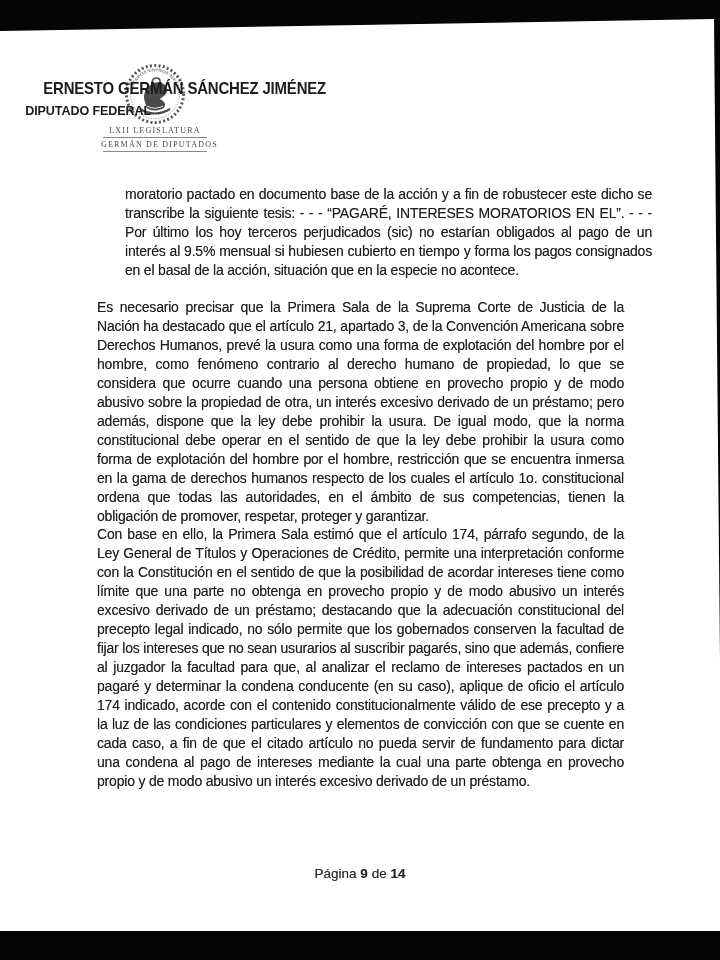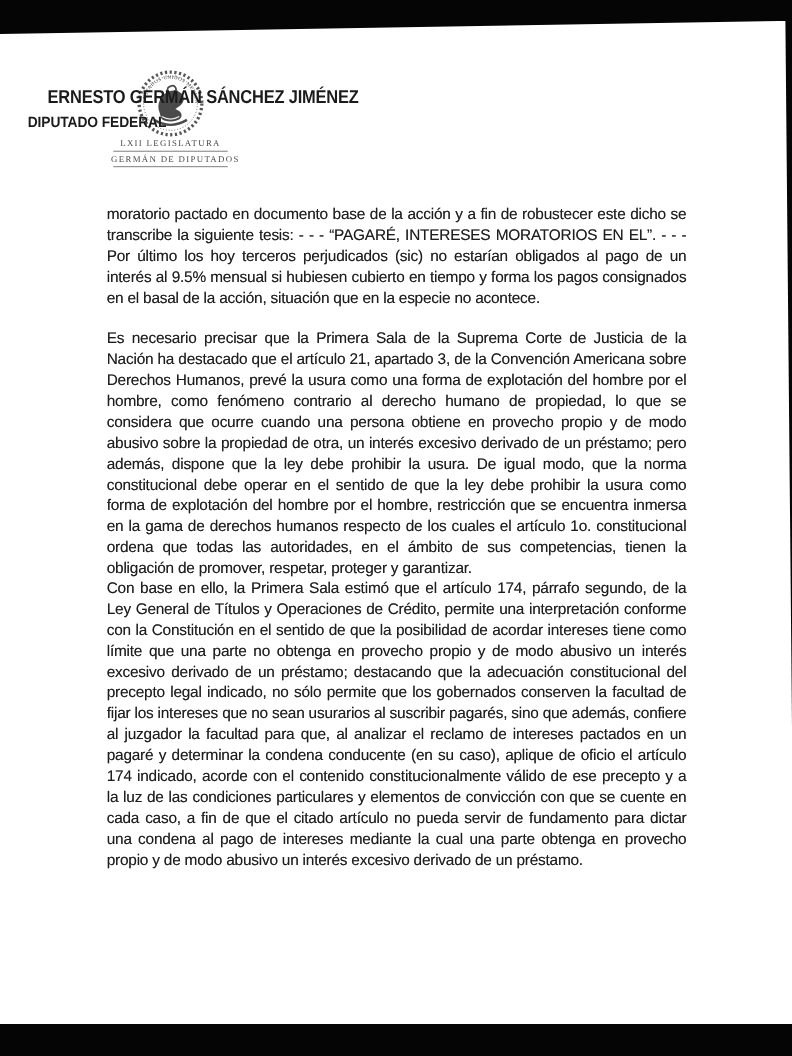--- a/index.html
+++ b/index.html
@@ -83,21 +83,21 @@
     left: 97px;
     width: 527px;
     margin: 0;
     font-size: 14px;
     line-height: 19px;
     letter-spacing: -0.2px;
     text-align: justify;
     color: #1e1e1e;
     text-shadow: 0 0 0.5px rgba(30,30,30,0.55);
   }
-  .para-1 { top: 185px; }
+  .para-1 { top: 185px; margin-left: 28px; }
   .para-2 { top: 298px; }
   .para-3 { top: 525px; }
   
   .page-footer {
     position: absolute;
     left: 0;
     top: 866px;
     width: 720px;
     text-align: center;
     font-size: 13.5px;
@@ -139,15 +139,21 @@
 
     <div class="title-block">
       <h1 class="doc-name">ERNESTO GERMÁN SÁNCHEZ JIMÉNEZ</h1>
       <h2 class="doc-role">DIPUTADO FEDERAL</h2>
     </div>
 
     <p class="para para-1">moratorio pactado en documento base de la acción y a fin de robustecer este dicho se transcribe la siguiente tesis: - - - “PAGARÉ, INTERESES MORATORIOS EN EL”. - - - Por último los hoy terceros perjudicados (sic) no estarían obligados al pago de un interés al 9.5% mensual si hubiesen cubierto en tiempo y forma los pagos consignados en el basal de la acción, situación que en la especie no acontece.</p>
     <p class="para para-2">Es necesario precisar que la Primera Sala de la Suprema Corte de Justicia de la Nación ha destacado que el artículo 21, apartado 3, de la Convención Americana sobre Derechos Humanos, prevé la usura como una forma de explotación del hombre por el hombre, como fenómeno contrario al derecho humano de propiedad, lo que se considera que ocurre cuando una persona obtiene en provecho propio y de modo abusivo sobre la propiedad de otra, un interés excesivo derivado de un préstamo; pero además, dispone que la ley debe prohibir la usura. De igual modo, que la norma constitucional debe operar en el sentido de que la ley debe prohibir la usura como forma de explotación del hombre por el hombre, restricción que se encuentra inmersa en la gama de derechos humanos respecto de los cuales el artículo 1o. constitucional ordena que todas las autoridades, en el ámbito de sus competencias, tienen la obligación de promover, respetar, proteger y garantizar.</p>
     <p class="para para-3">Con base en ello, la Primera Sala estimó que el artículo 174, párrafo segundo, de la Ley General de Títulos y Operaciones de Crédito, permite una interpretación conforme con la Constitución en el sentido de que la posibilidad de acordar intereses tiene como límite que una parte no obtenga en provecho propio y de modo abusivo un interés excesivo derivado de un préstamo; destacando que la adecuación constitucional del precepto legal indicado, no sólo permite que los gobernados conserven la facultad de fijar los intereses que no sean usurarios al suscribir pagarés, sino que además, confiere al juzgador la facultad para que, al analizar el reclamo de intereses pactados en un pagaré y determinar la condena conducente (en su caso), aplique de oficio el artículo 174 indicado, acorde con el contenido constitucionalmente válido de ese precepto y a la luz de las condiciones particulares y elementos de convicción con que se cuente en cada caso, a fin de que el citado artículo no pueda servir de fundamento para dictar una condena al pago de intereses mediante la cual una parte obtenga en provecho propio y de modo abusivo un interés excesivo derivado de un préstamo.</p>
 
+    <div class="page-footer">
+      <span class="lbl">Página</span>
+      <span class="num">9</span>
+      <span class="lbl">de</span>
+      <span class="num">14</span>
+    </div>
 
   </div>
 </div>
 
 </body></html>

